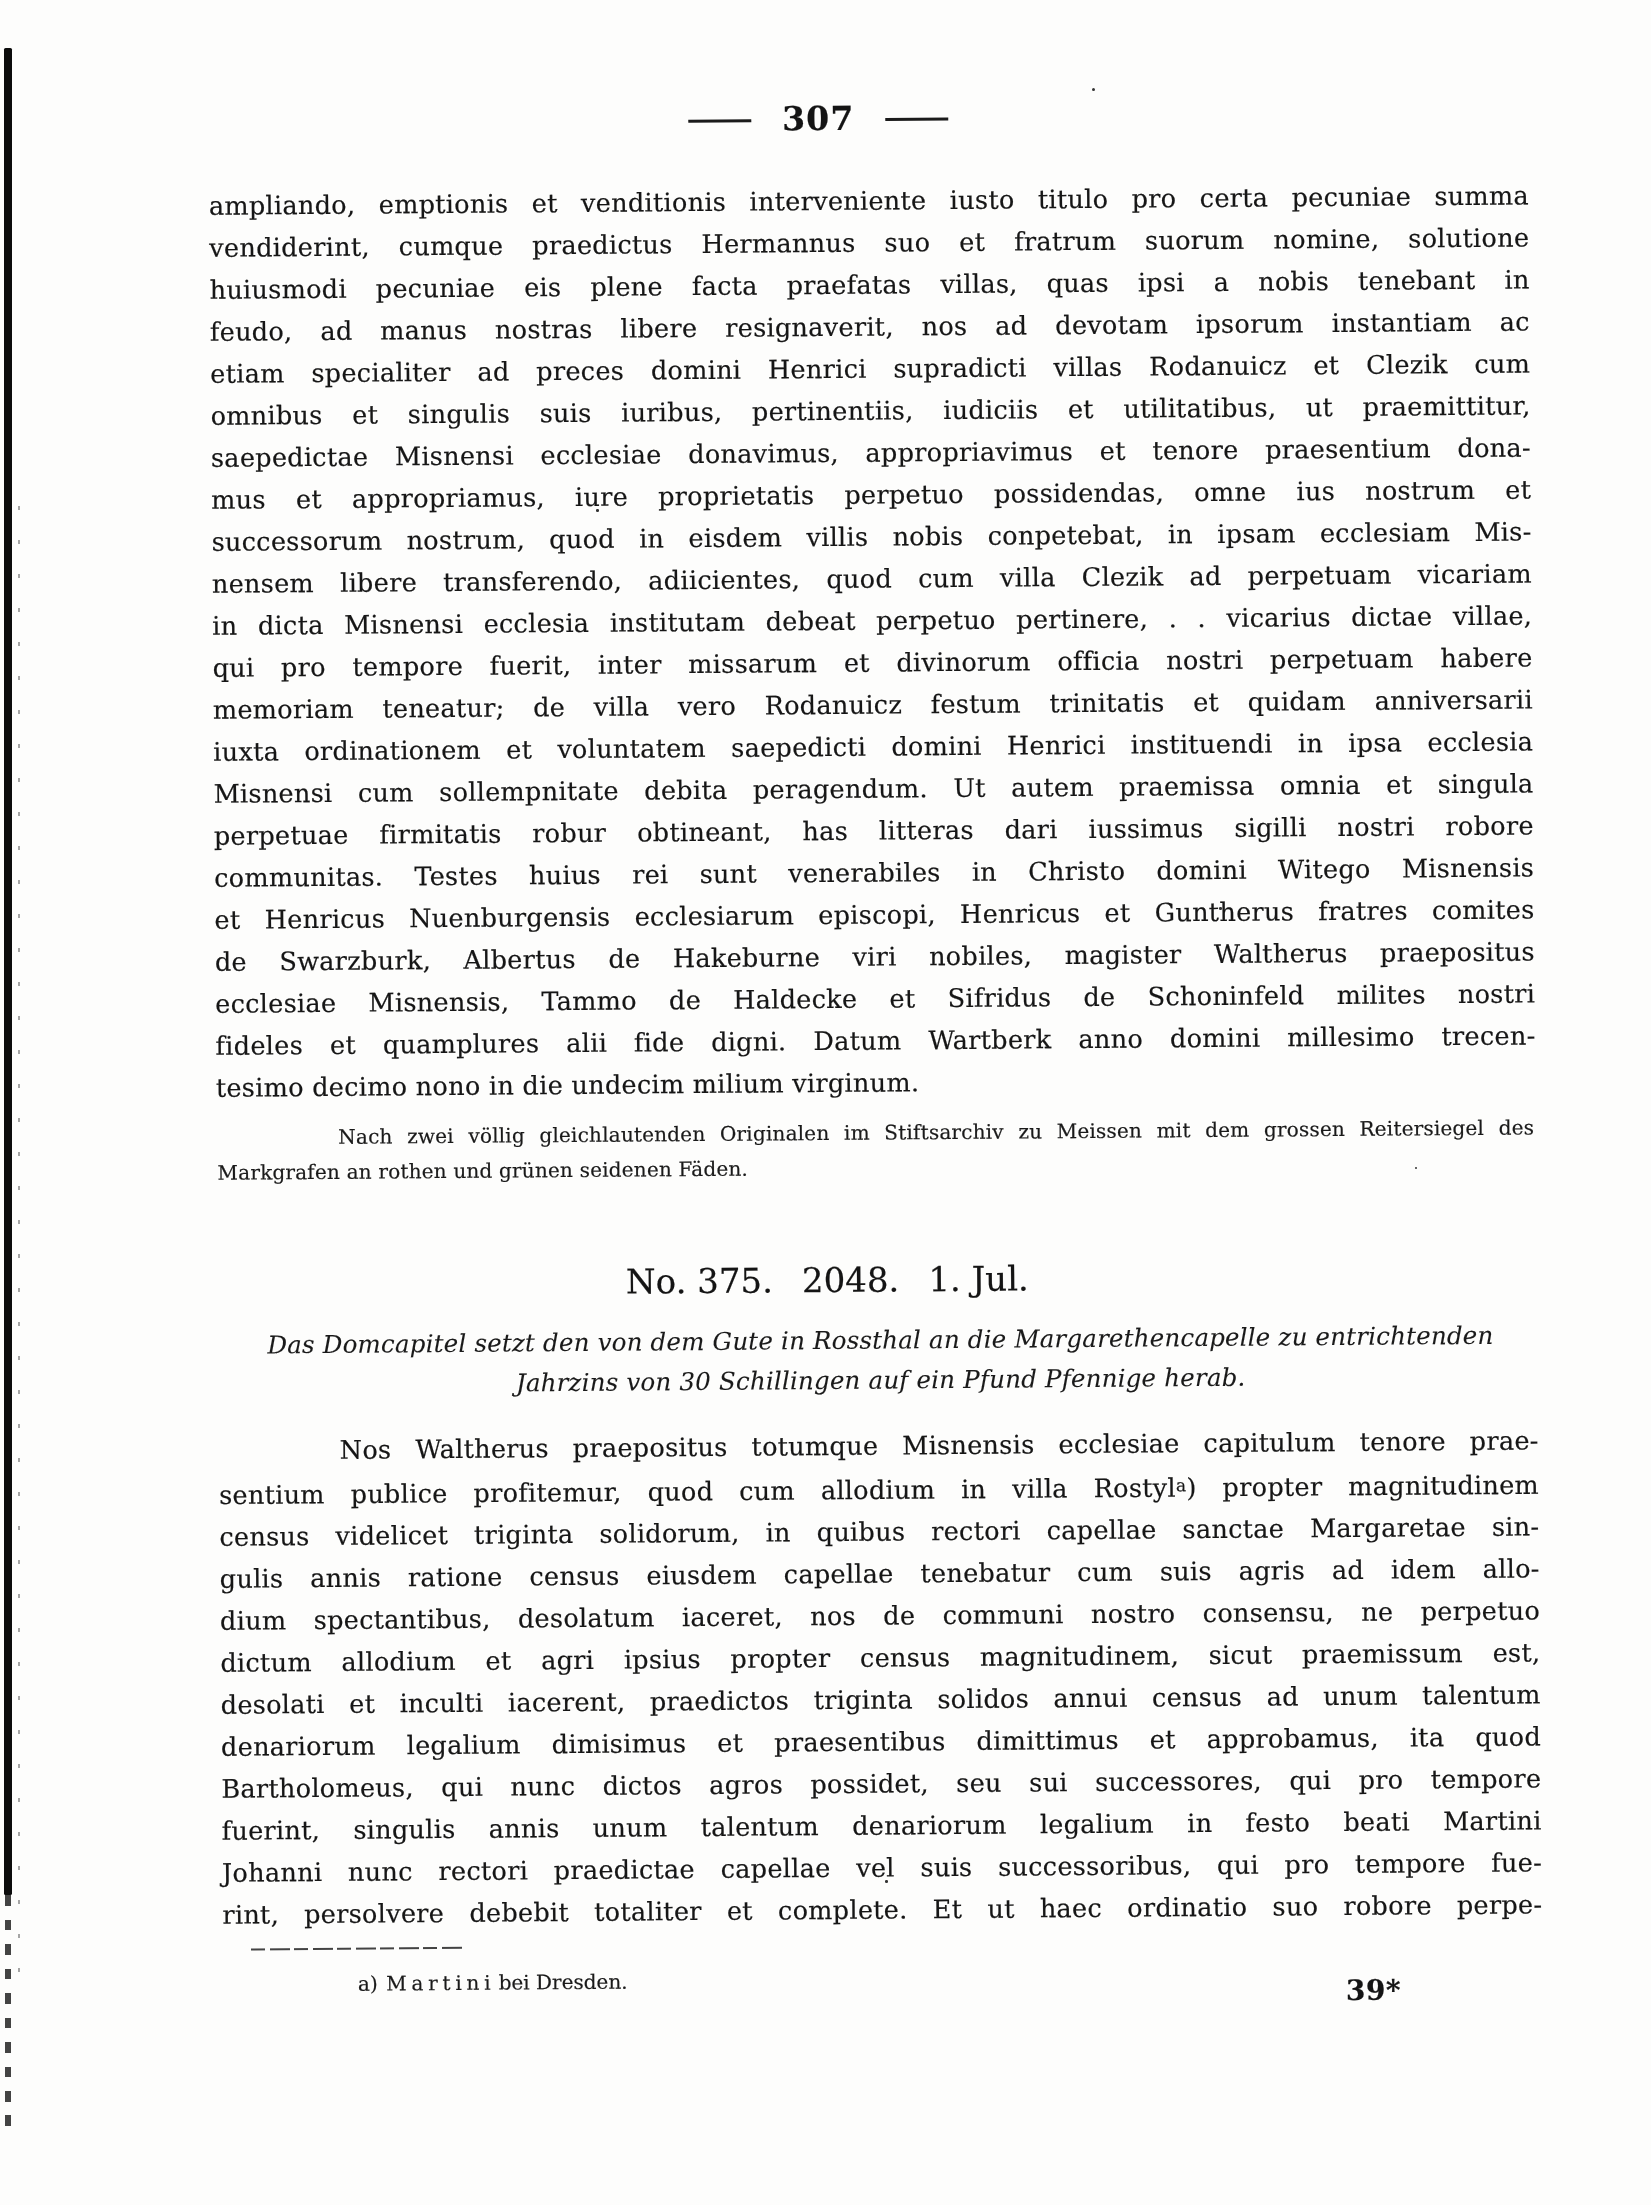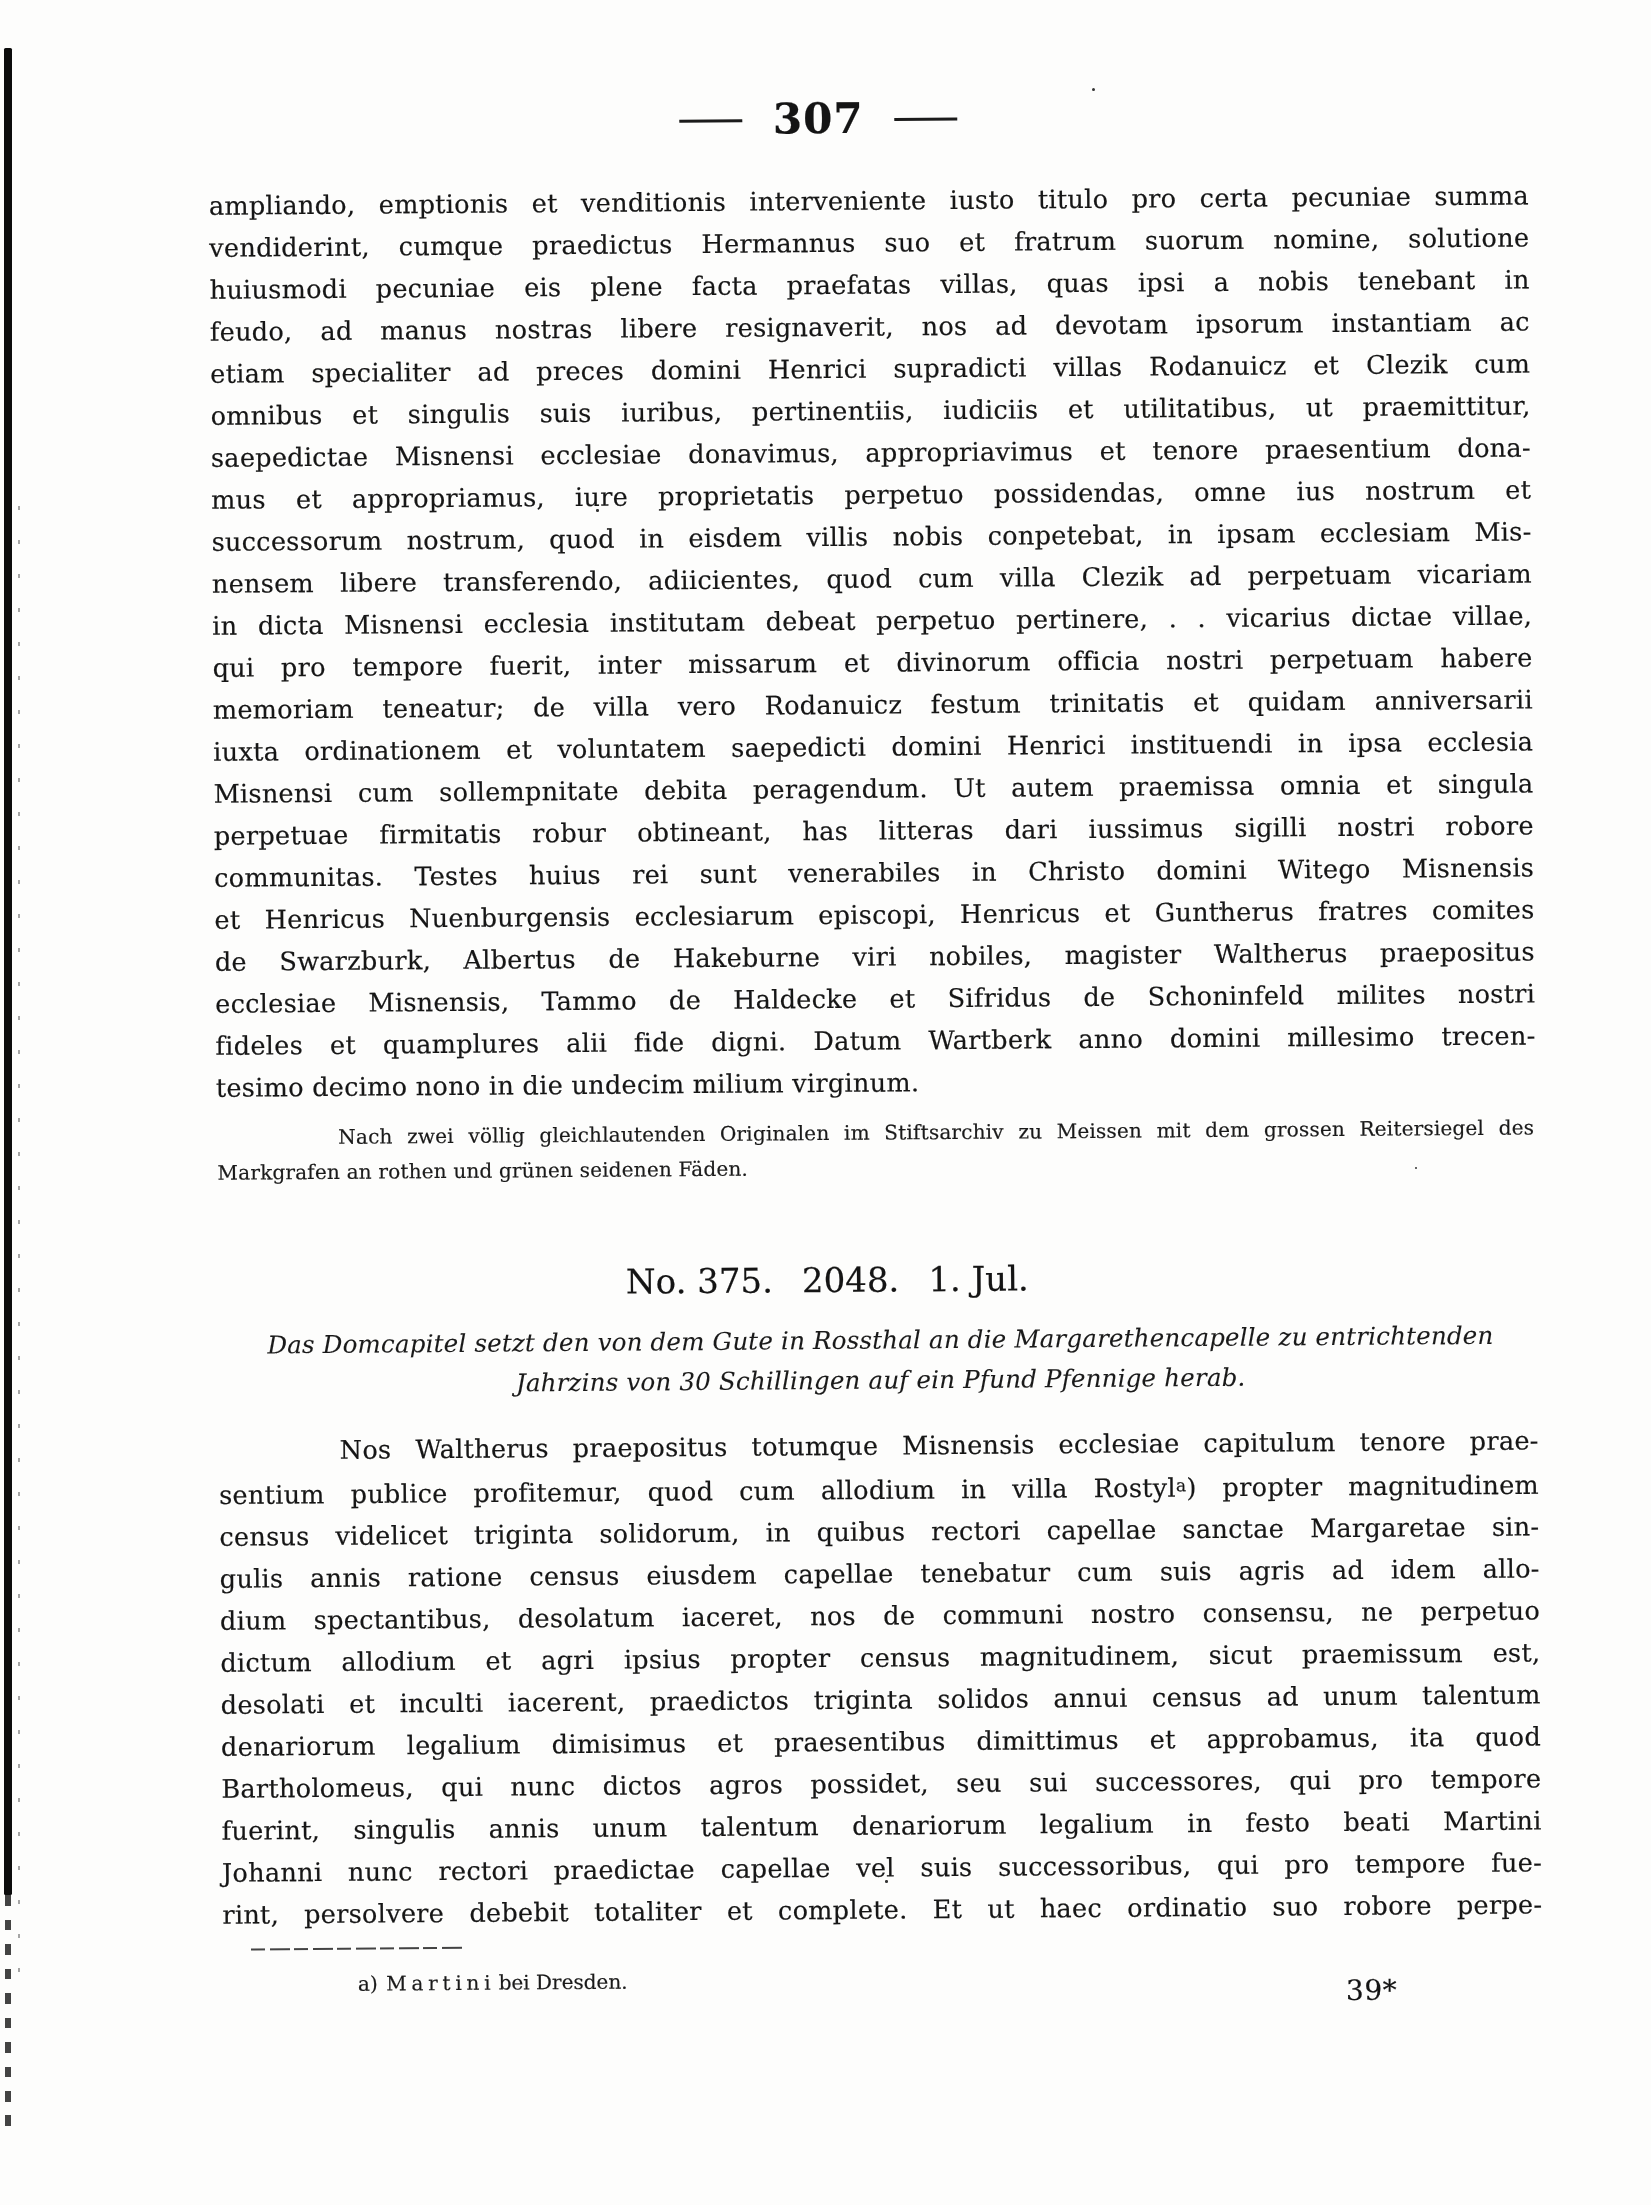--- a/index.html
+++ b/index.html
@@ -14,21 +14,21 @@
   }
   .tilt{position:absolute;inset:0;transform:rotate(-0.45deg);transform-origin:50% 50%;}
 
   
   .pagehead{
     position:absolute;top:100px;left:0;width:100%;
     display:flex;justify-content:center;align-items:center;gap:31px;
   }
   .pagehead .dash{width:63px;height:2.7px;background:#1b1b1b;transform:translateY(1.6px);}
   .pagehead .pno{
-    font-size:42px;font-weight:700;letter-spacing:1.1px;
+    font-size:33px;font-weight:700;letter-spacing:1.1px;
     -webkit-text-stroke:0.2px #141414;line-height:37px;text-align:right;
   }
 
   
   .para{position:absolute;left:216px;width:1320px;}
   .bl{
     font-size:25.5px;line-height:42px;letter-spacing:0.3px;
     -webkit-text-stroke:0.2px #161616;color:#161616;
     text-align:left;white-space:normal;
   }
@@ -66,21 +66,21 @@
     opacity:.85;
   }
   .footnote{
     position:absolute;left:351px;top:1966px;
     font-size:20px;line-height:28px;-webkit-text-stroke:0.2px #1a1a1a;color:#1a1a1a;
   }
   .footnote .place{letter-spacing:4.8px;margin-left:8.5px;}
   .footnote .rest{margin-left:3.2px;}
   .sig{
     position:absolute;left:1339px;top:1979px;
-    font-size:28px;font-weight:400;letter-spacing:0.5px;line-height:32px;
+    font-size:28px;font-weight:700;letter-spacing:0.5px;line-height:32px;
     -webkit-text-stroke:0.2px #141414;
   }
 
   
   .scan-edge{
     position:absolute;left:3.7px;top:48px;width:8px;height:1847px;
     background:#0c0c0c;border-radius:1.6px;
   }
   .scan-edge-tail{
     position:absolute;left:4.8px;top:1895px;width:5.9px;height:245px;

